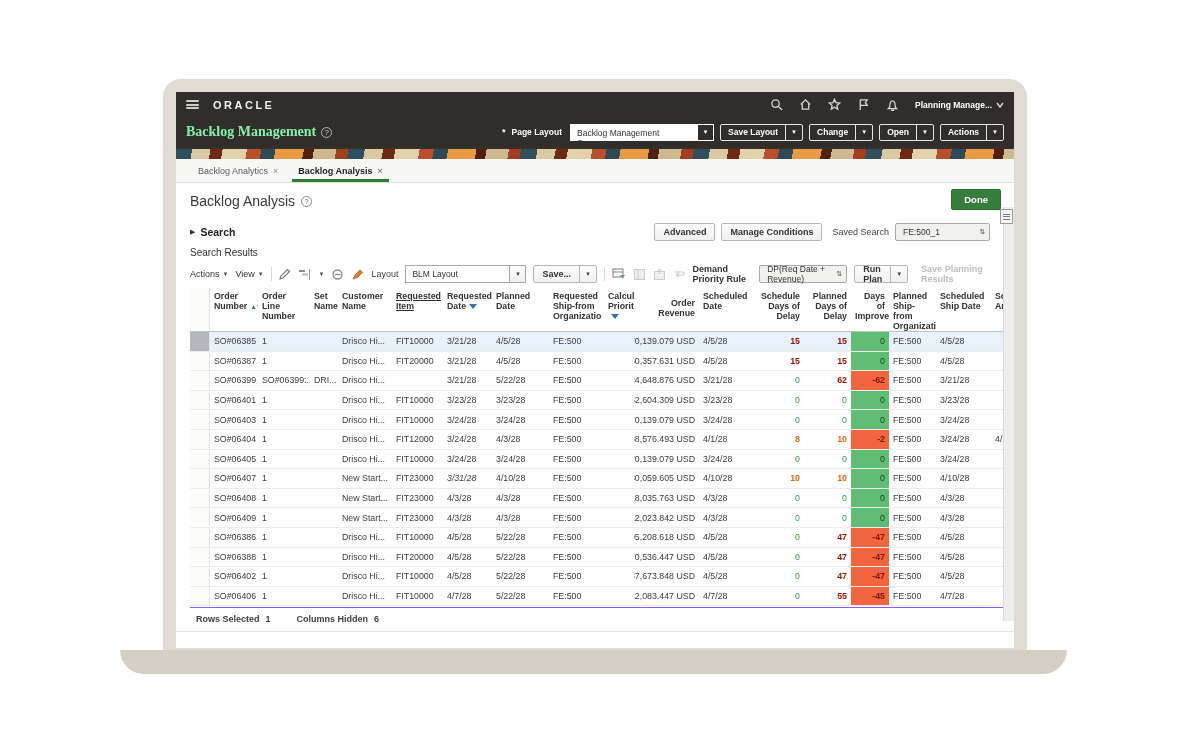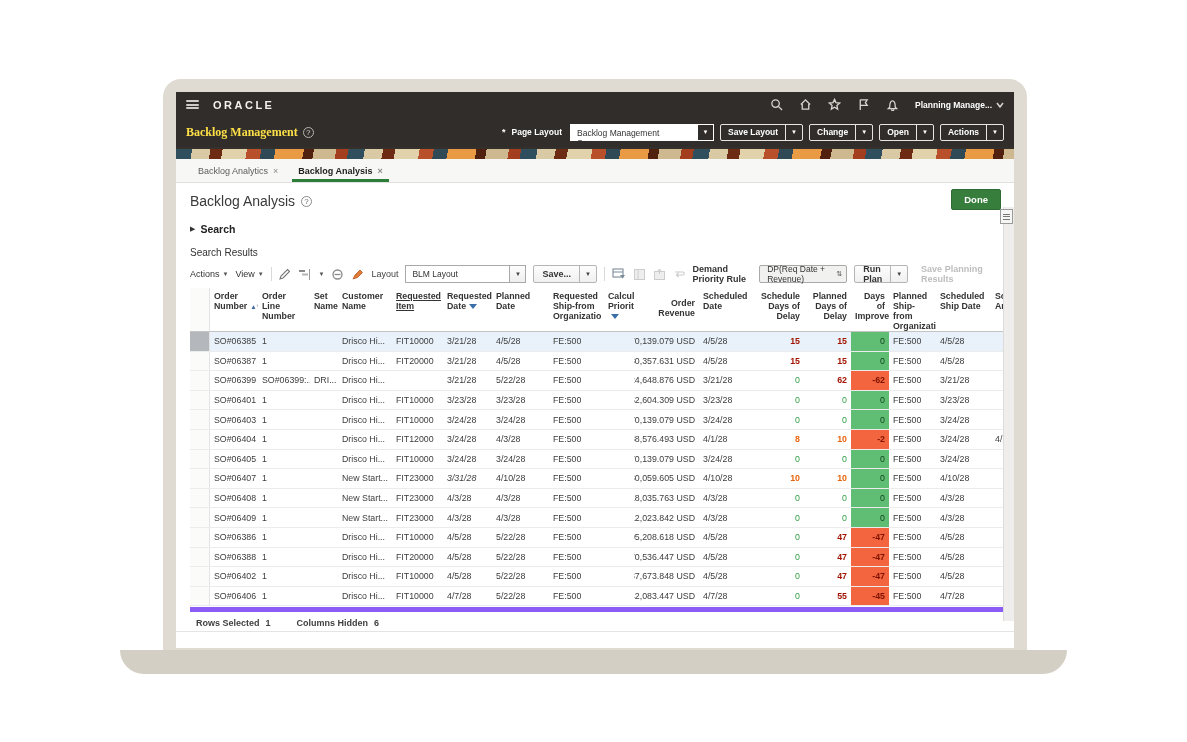--- a/index.html
+++ b/index.html
@@ -20,21 +20,21 @@
   .menu-icon span { display:block; height:2px; background:#cfcbc6; border-radius:1px; }
   .brand { font-size:11px; font-weight:bold; letter-spacing:2.5px; color:#f4f2ef; }
   .topbar-right { margin-left:auto; display:flex; align-items:center; gap:16px; }
   .tb-ic { width:13px; height:13px; display:inline-flex; cursor:pointer; }
   .tb-ic svg { width:13px; height:13px; stroke:#d9d5cf; fill:none; stroke-width:1.4; }
   .user-menu { display:flex; align-items:center; gap:4px; font-size:8.5px; font-weight:bold; color:#fff; cursor:pointer; }
   .user-menu svg { width:8px; height:6px; stroke:#d9d5cf; fill:none; stroke-width:1.5; }
 
   .header2 { position:absolute; left:0; top:25px; width:838px; height:30px; background:#312d2a;
              display:flex; align-items:center; padding:0 10px; }
-  .page-title { font-family:"Liberation Serif", serif; font-weight:bold; font-size:12px; color:#fde047; }
+  .page-title { font-family:"Liberation Serif", serif; font-weight:bold; font-size:14px; color:#86efac; }
   .help-circ { display:inline-flex; align-items:center; justify-content:center; width:11px; height:11px;
                border:1px solid #b8b4ae; border-radius:50%; color:#d9d5cf; font-size:8px; margin-left:5px; font-family:"Liberation Sans",sans-serif; font-weight:normal; }
   .hdr-right { margin-left:auto; display:flex; align-items:center; gap:6px; }
   .req-star { color:#fff; font-size:9px; font-weight:bold; }
   .pl-label { color:#fff; font-size:8.5px; font-weight:bold; margin-right:2px; }
   .pl-select { display:flex; align-items:stretch; height:17px; cursor:pointer; }
   .pl-select .val { background:#fff; color:#333; font-size:8.5px; padding:3px 6px; width:128px; border:1px solid #fff; }
   .pl-select .arr { width:16px; background:#312d2a; border:1px solid #fff; border-left:none; color:#fff;
                     display:flex; align-items:center; justify-content:center; font-size:6px; }
   .dk-btn { display:flex; align-items:center; height:17px; border:1px solid #e9e6e2; border-radius:2px;
@@ -116,21 +116,21 @@
   .num-orange { color:#e8650f; font-weight:bold; }
   .num-green { color:#2f9e44; }
   .bg-green { background:#5fbe74; color:#123f1d; }
   .bg-red { background:#f3653e; color:#7e1200; font-weight:bold; }
   .sort-asc { color:#44699b; font-size:6.5px; margin-left:3px; }
   .sort-desc { color:#9aa7b5; font-size:6.5px; }
   .funnel { display:inline-block; width:0; height:0; border-left:4px solid transparent; border-right:4px solid transparent;
             border-top:5px solid #3a6ea8; margin-left:3px; vertical-align:middle; }
 
   
-  .status-bar { position:absolute; left:14px; top:424px; width:813px; border-top:5px solid #8b5cf6; padding:6px 6px 0 6px;
+  .status-bar { position:absolute; left:14px; top:424px; width:813px; border-top:1px solid #8b5cf6; padding:6px 6px 0 6px;
                 display:flex; gap:26px; font-size:9px; font-weight:bold; color:#3f3f3f; }
   .status-bar .pair { display:flex; gap:6px; }
   .bottom-line { position:absolute; left:0; top:448px; width:838px; border-top:1px solid #e4e4e4; }
 </style>
 </head>
 <body>
 
 <div class="stage">
   <div class="laptop">
     <div class="screen">
@@ -230,20 +230,29 @@
         <div class="panel-tools">
             <span></span>
             <span></span>
             <span></span>
           </div>
 
         <div class="search-row">
           <div class="search-disclosure">
             <span class="tri">▶</span>
             <span class="search-lbl">Search</span>
+          </div>
+          <div class="search-right">
+            <button class="lt-btn">Advanced</button>
+            <button class="lt-btn">Manage Conditions</button>
+            <span class="saved-lbl">Saved Search</span>
+            <div class="sel-box" style="width:95px;">
+              <span>FE:500_1</span>
+              <span class="spinner" style="margin-left:auto;">⇅</span>
+            </div>
           </div>
         </div>
 
         <div class="results-lbl">Search Results</div>
 
         <div class="toolbar">
           <div class="tbtn">
             <span>Actions</span>
             <span class="car">▼</span>
           </div>

